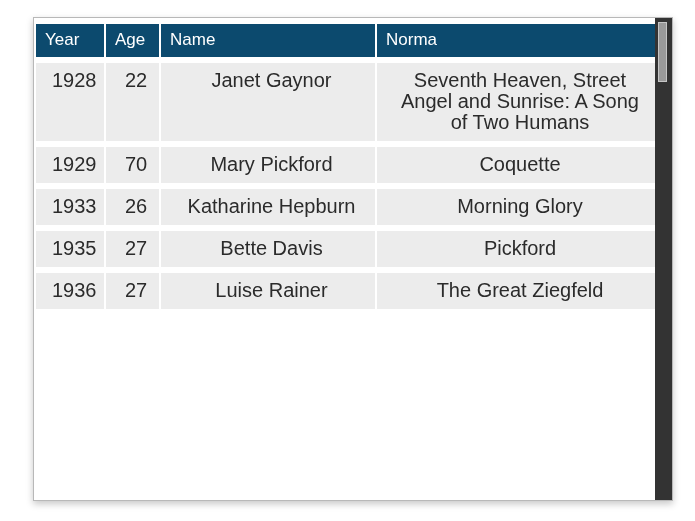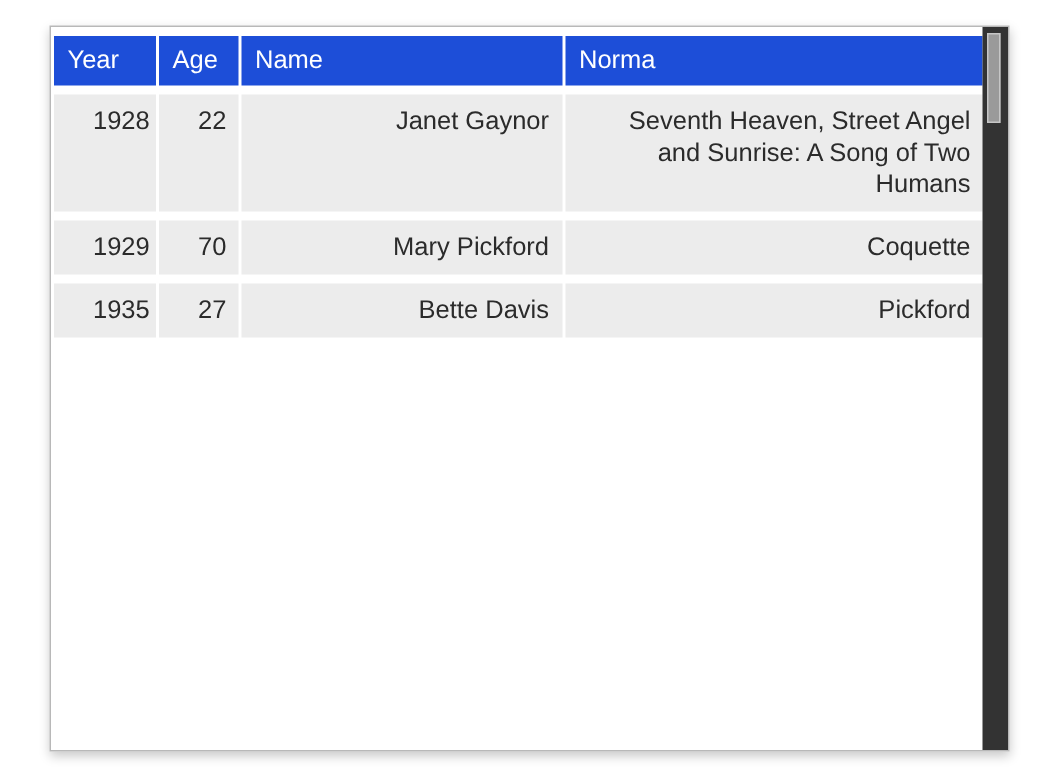--- a/index.html
+++ b/index.html
@@ -46,37 +46,37 @@
   table.awards {
     border-collapse: separate;
     border-spacing: 2px 6px;
     width: 100%;
     table-layout: fixed;
     margin: 0;
     padding: 0;
   }
 
   table.awards thead th {
-    background: #1d4ed8;
+    background: #0c4a6e;
     color: #ffffff;
     font-weight: normal;
     font-size: 17px;
     text-align: left;
     padding: 6px 9px 7px 9px;
     vertical-align: middle;
     line-height: 20px;
     white-space: nowrap;
   }
 
   table.awards tbody td {
     background: #ececec;
     color: #2b2b2b;
-    font-size: 17px;
-    text-align: right;
-    padding: 7px 9px 8px 26px;
+    font-size: 20px;
+    text-align: center;
+    padding: 7px 9px 8px 16px;
     vertical-align: top;
     line-height: 21px;
   }
 
   
   col.c-year  { width: 68px; }
   col.c-age   { width: 53px; }
   col.c-name  { width: 214px; }
   col.c-movie { width: 279px; }
 
@@ -131,24 +131,36 @@
               <td>Janet Gaynor</td>
               <td>Seventh Heaven, Street Angel and Sunrise: A Song of Two Humans</td>
             </tr>
             <tr>
               <td>1929</td>
               <td>70</td>
               <td>Mary Pickford</td>
               <td>Coquette</td>
             </tr>
             <tr>
+              <td>1933</td>
+              <td>26</td>
+              <td>Katharine Hepburn</td>
+              <td>Morning Glory</td>
+            </tr>
+            <tr>
               <td>1935</td>
               <td>27</td>
               <td>Bette Davis</td>
               <td>Pickford</td>
+            </tr>
+            <tr>
+              <td>1936</td>
+              <td>27</td>
+              <td>Luise Rainer</td>
+              <td>The Great Ziegfeld</td>
             </tr>
           </tbody>
       </table>
     </div>
 
     <div class="scrollbar">
       <div class="scrollbar-thumb"></div>
     </div>
 
   </div>

